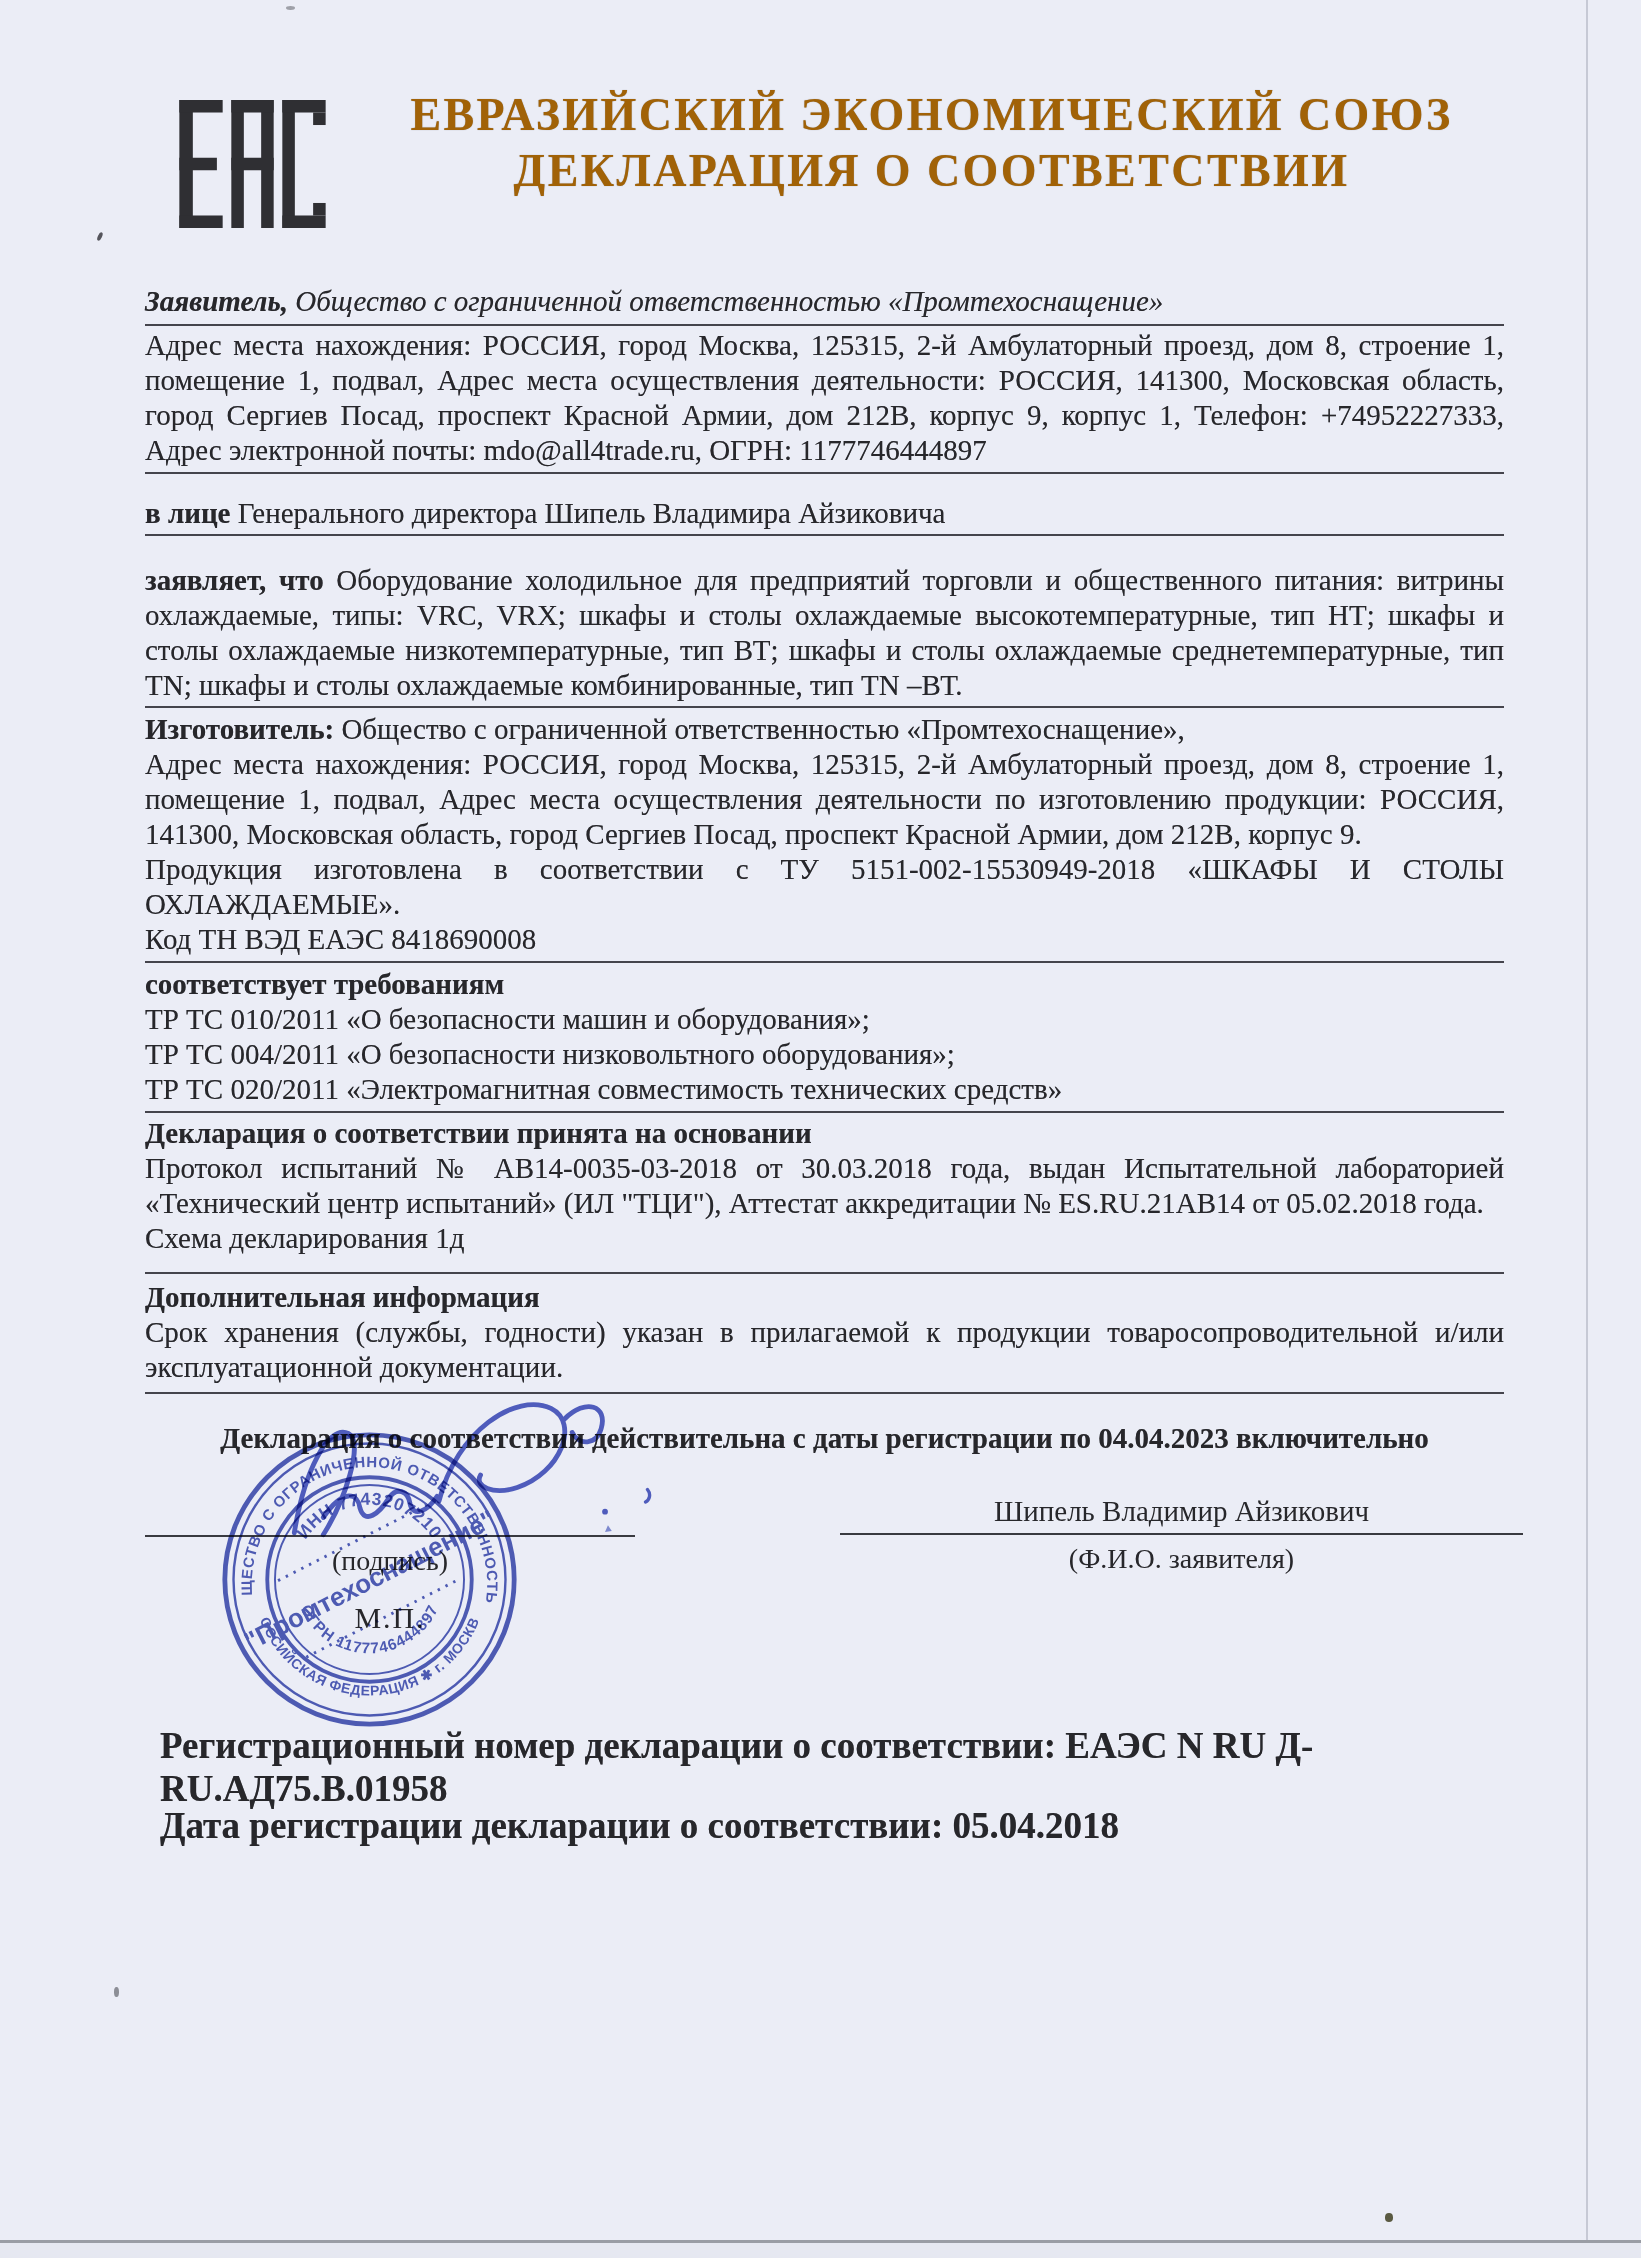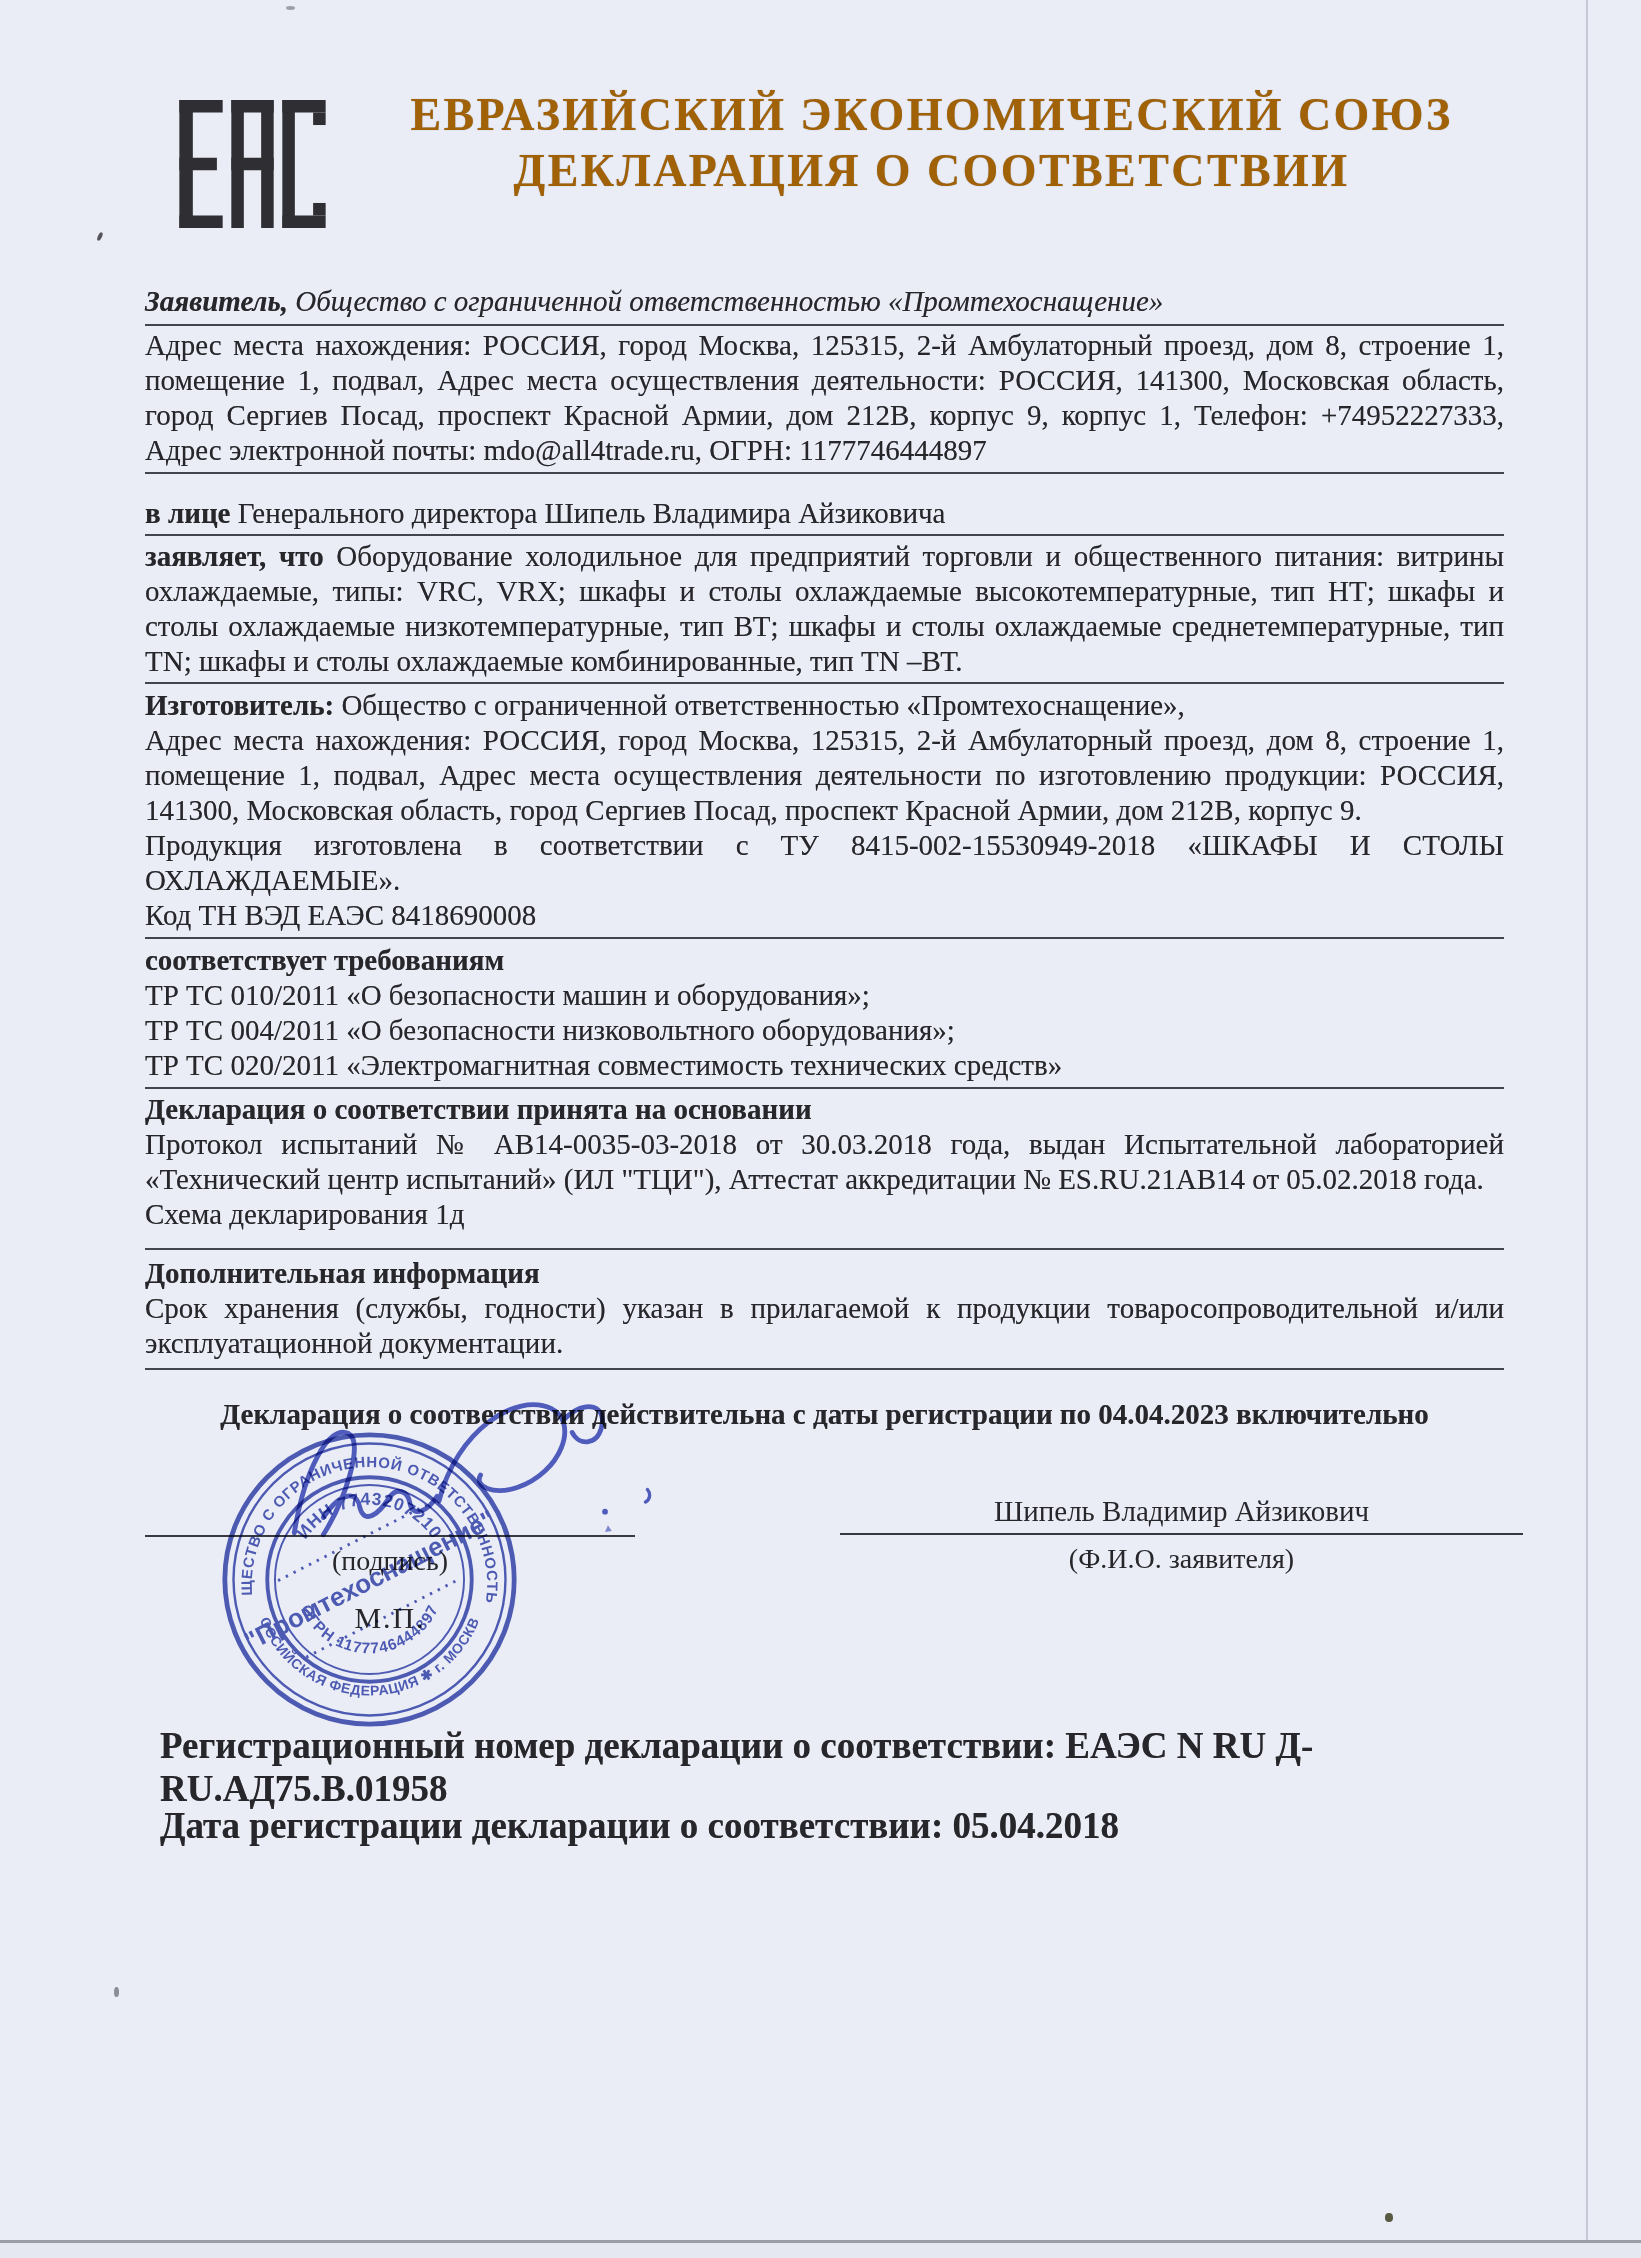--- a/index.html
+++ b/index.html
@@ -22,21 +22,21 @@
 
   
   .content { position:absolute; left:145px; top:278px; width:1359px;
     font-size:29px; line-height:35px; text-align:justify;
     text-shadow:0 0 0.6px rgba(40,40,46,0.5); }
   .sec { border-bottom:2.9px solid rgba(44,44,52,0.88); }
   .sec p { margin:0; }
   .s1 { padding:5.8px 0 4.8px;font-style:italic; }
   .s2 { padding:2.9px 0 3.9px; }
   .s3 { padding:1.9px 0 2.9px;margin-top:20px; }
-  .s4 { padding:2.9px 0 2.9px; }
+  .s4 { padding:2.9px 0 2.9px;margin-top:24px; }
   .s5 { padding:3.9px 0 3.9px; }
   .s6 { padding:3.9px 0 3.9px; }
   .s7 { padding:3.9px 0 15.4px; }
   .s8 { padding:5.8px 0 7.7px; }
   .validity { padding-top:27px; font-weight:bold; text-align:center; }
   b { font-weight:bold; }
 
   
   .sig-line { position:absolute; border-top:2.9px solid rgba(38,38,44,0.9); }
   .sig-line-left  { left:145px; top:1535px; width:490px; }
@@ -99,21 +99,21 @@
     </div>
     <div class="sec s3">
       <p><b>в лице</b><span> Генерального директора Шипель Владимира Айзиковича</span></p>
     </div>
     <div class="sec s4">
       <p><b>заявляет, что</b><span> Оборудование холодильное для предприятий торговли и общественного питания: витрины охлаждаемые, типы: VRC, VRX; шкафы и столы охлаждаемые высокотемпературные, тип НТ; шкафы и столы охлаждаемые низкотемпературные, тип ВТ; шкафы и столы охлаждаемые среднетемпературные, тип TN; шкафы и столы охлаждаемые комбинированные, тип TN –ВТ.</span></p>
     </div>
     <div class="sec s5">
       <p><b>Изготовитель:</b><span> Общество с ограниченной ответственностью «Промтехоснащение»,</span></p>
       <p>Адрес места нахождения: РОССИЯ, город Москва, 125315, 2-й Амбулаторный проезд, дом 8, строение 1, помещение 1, подвал, Адрес места осуществления деятельности по изготовлению продукции: РОССИЯ, 141300, Московская область, город Сергиев Посад, проспект Красной Армии, дом 212В, корпус 9.</p>
-      <p>Продукция изготовлена в соответствии с ТУ 8415-002-15530949-2018 «ШКАФЫ И СТОЛЫ ОХЛАЖДАЕМЫЕ».</p>
+      <p>Продукция изготовлена в соответствии с ТУ 5151-002-15530949-2018 «ШКАФЫ И СТОЛЫ ОХЛАЖДАЕМЫЕ».</p>
       <p>Код ТН ВЭД ЕАЭС 8418690008</p>
     </div>
     <div class="sec s6">
       <p><b>соответствует требованиям</b></p>
       <p>ТР ТС 010/2011 «О безопасности машин и оборудования»;</p>
       <p>ТР ТС 004/2011 «О безопасности низковольтного оборудования»;</p>
       <p>ТР ТС 020/2011 «Электромагнитная совместимость технических средств»</p>
     </div>
     <div class="sec s7">
       <p><b>Декларация о соответствии принята на основании</b></p>

